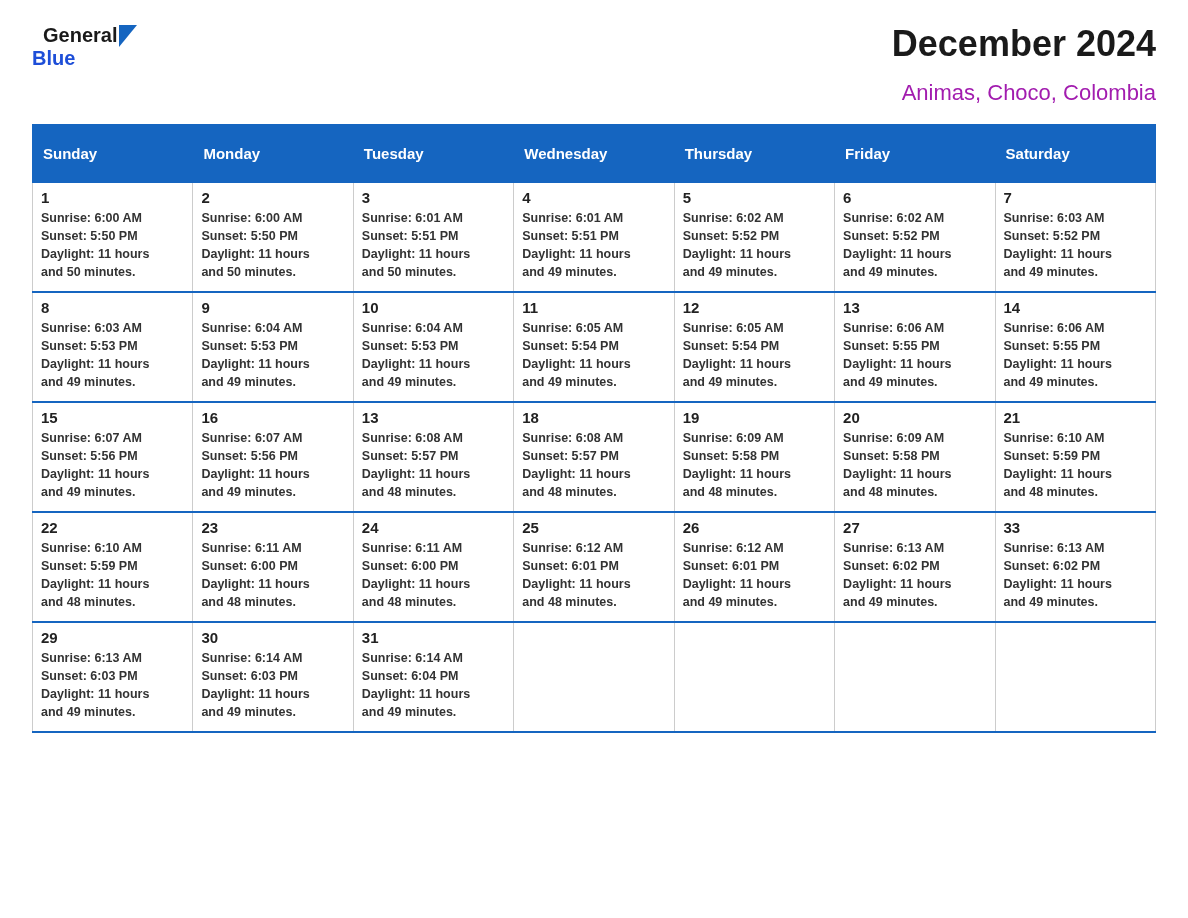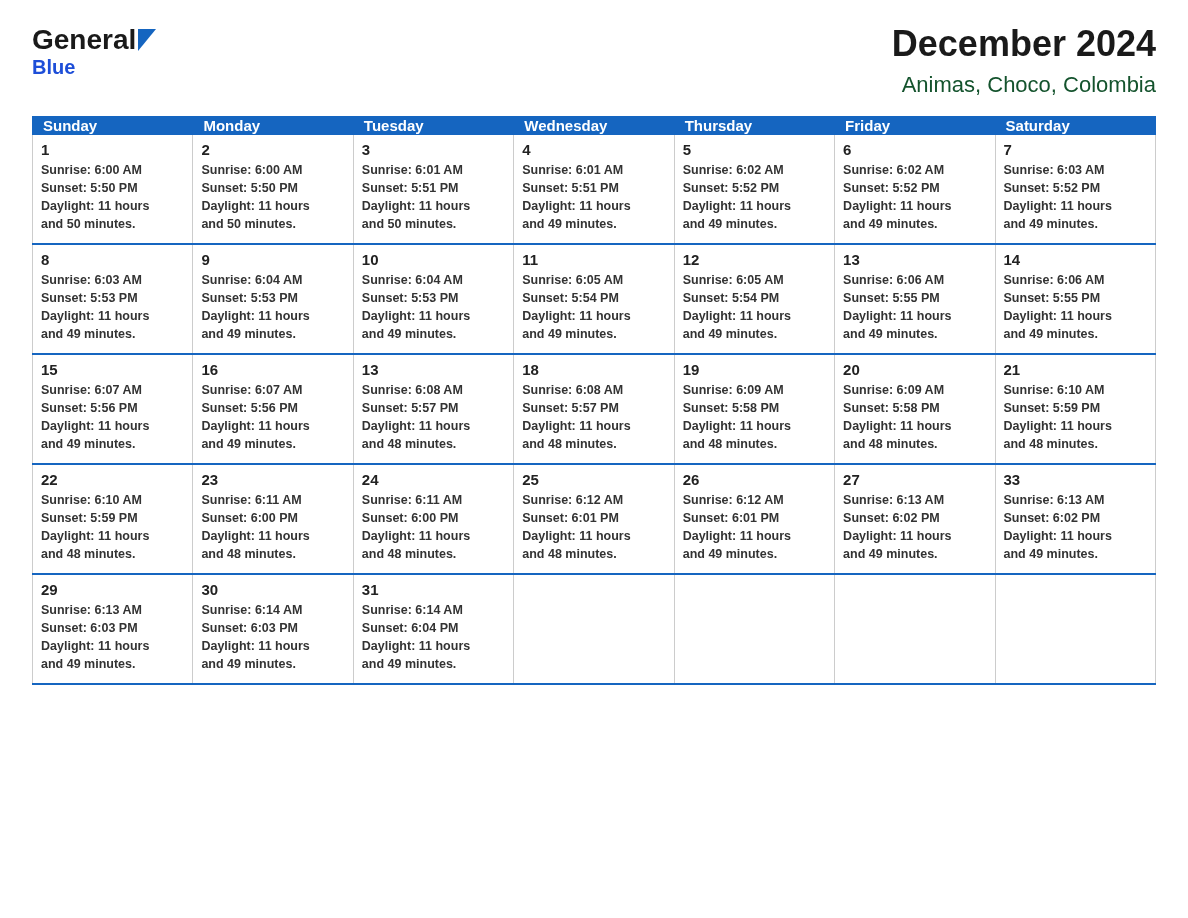--- a/index.html
+++ b/index.html
@@ -26,34 +26,34 @@
     }
     .title-block h1 {
       font-size: 36px;
       font-weight: bold;
       color: #1a1a1a;
       line-height: 1.1;
     }
     .title-block h2 {
       font-size: 22px;
       font-weight: normal;
-      color: #14532d;
-      margin-top: 8px;
+      color: #a21caf;
+      margin-top: 16px;
     }
     table {
       width: 100%;
       border-collapse: collapse;
       table-layout: fixed;
     }
     thead tr th {
       background-color: #1565C0;
       color: #fff;
       font-size: 15px;
       font-weight: bold;
-      padding: 0 10px;
+      padding: 20px 10px;
       text-align: left;
       border: 1px solid #1565C0;
     }
     tbody tr td {
       border: 1px solid #ccc;
       vertical-align: top;
       padding: 6px 8px;
       font-size: 13px;
       color: #222;
       min-height: 90px;
@@ -76,23 +76,24 @@
     }
     tbody tr {
       border-bottom: 2px solid #1565C0;
     }
     
     .logo-svg {
       display: flex;
       align-items: center;
     }
     .logo-general {
-      font-size: 28px;
+      font-size: 20px;
       font-weight: bold;
       color: #1a1a1a;
+      margin-left: 11px;
     }
     .logo-arrow {
       display: inline-block;
       margin-left: 2px;
       margin-bottom: -4px;
     }
     .logo-blue {
       font-size: 20px;
       font-weight: bold;
       color: #1d4ed8;

